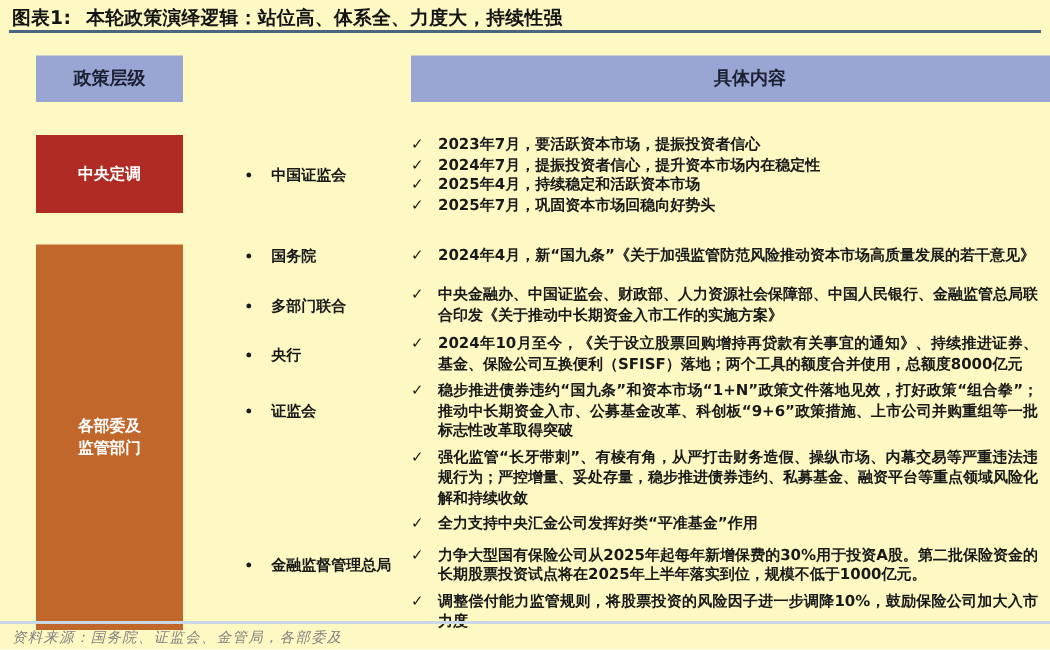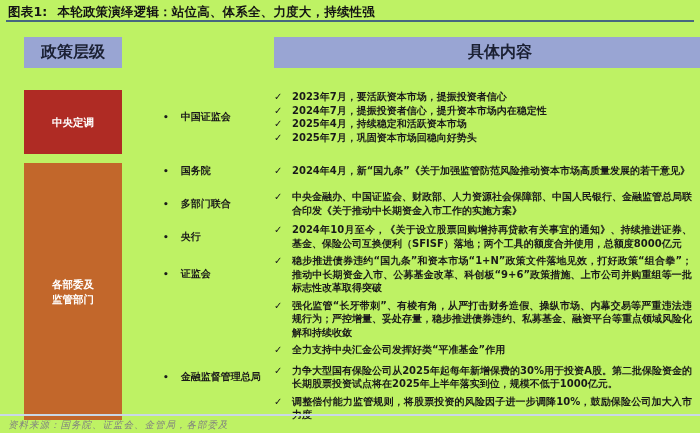--- a/index.html
+++ b/index.html
@@ -1,34 +1,34 @@
 <!DOCTYPE html>
 <html><head>
 <meta charset="utf-8">
 <style>
   html,body{margin:0;padding:0;background:#ffffff;}
   #figure{
-    position:relative;width:700px;height:433px;background:#bef264;
+    position:relative;width:700px;height:433px;background:#fef9c3;
     font-family:"DejaVu Sans","Liberation Sans",sans-serif;
     color:#1a1a1a;overflow:hidden;
   }
   
   .title{position:absolute;left:8px;top:4px;font-size:12.5px;font-weight:bold;color:#141414;letter-spacing:.2px;white-space:nowrap;}
   .title .pfx{margin-right:10px;}
   .title-rule{position:absolute;left:6px;top:20px;width:688px;height:2px;background:#46677f;}
   
   .hdr{position:absolute;top:37px;height:31px;background:#99a5d3;display:flex;align-items:center;justify-content:center;
-       font-size:16px;font-weight:bold;color:#1b2033;}
+       font-size:12px;font-weight:bold;color:#1b2033;}
   #hdr1{left:24px;width:98px;}
   #hdr2{left:158px;width:102px;}
   #hdr3{left:274px;width:452px;}
   
   .grp{position:absolute;left:24px;width:98px;display:flex;flex-direction:column;align-items:center;justify-content:center;
        color:#ffffff;font-size:10.5px;font-weight:bold;line-height:15px;text-align:center;}
-  #grp-central{top:90px;height:64px;background:#af2b24;text-align:right;}
+  #grp-central{top:90px;height:52px;background:#af2b24;text-align:right;}
   #grp-ministries{top:163px;height:257px;background:#c2672b;}
   
   #body{position:absolute;left:158px;top:90px;width:534px;}
   .t-row{width:100%;}
   .t-row.center{display:grid;grid-template-columns:116px 1fr;}
   .t-row.center .subject{align-self:center;}
   .t-subrow{display:grid;grid-template-columns:116px 1fr;}
   .t-subrow .subject{align-self:center;}
   #body .t-row:nth-child(2){margin-top:20px;}
   #body .t-row:nth-child(3){margin-top:12px;}

